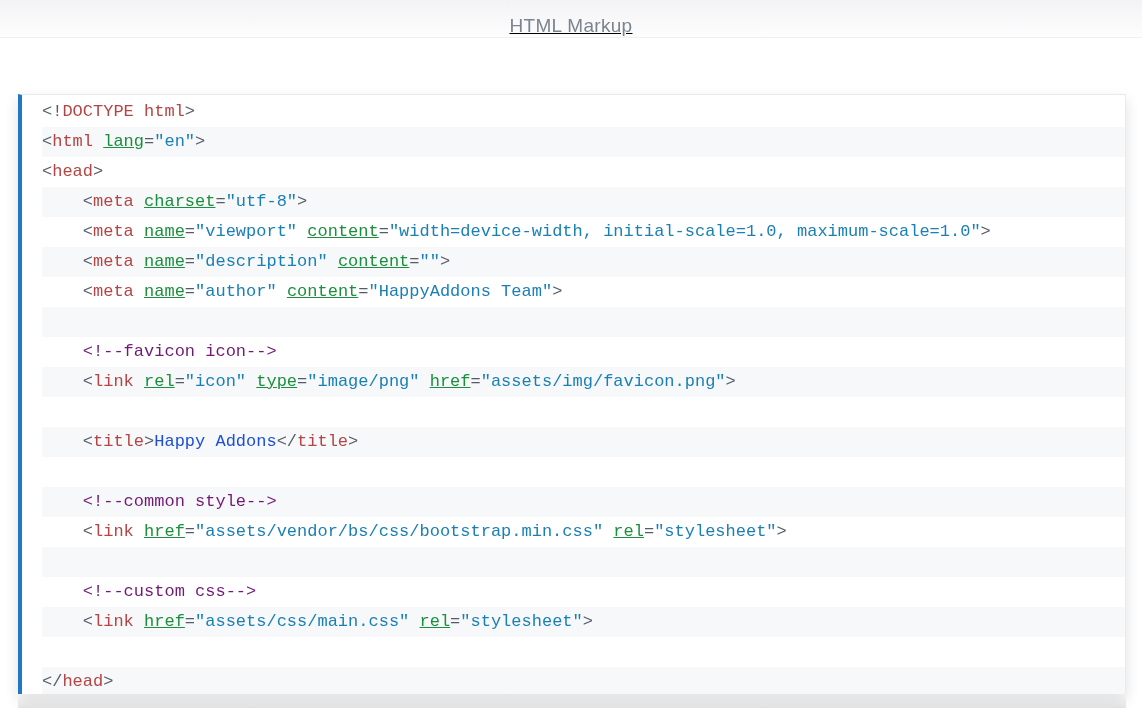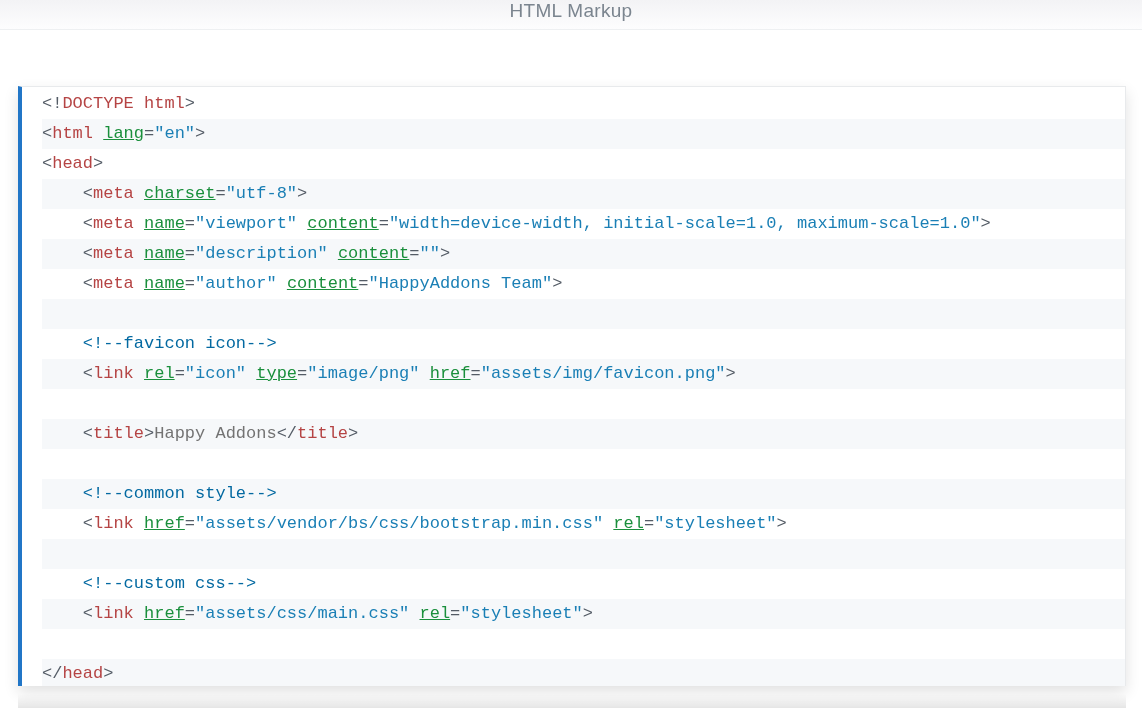--- a/index.html
+++ b/index.html
@@ -4,26 +4,27 @@
 <style>
   * { box-sizing: border-box; margin: 0; padding: 0; }
   html, body {
     width: 1142px;
     height: 708px;
     font-family: "Segoe UI", Arial, sans-serif;
     background: #ffffff;
     overflow: hidden;
   }
   .top-bar {
-    height: 30px;
+    height: 38px;
     background: linear-gradient(#f3f3f5, #fdfdfe);
     border-bottom: 1px solid #eef0f2;
     display: flex;
-    align-items: flex-start;
+    align-items: flex-end;
     justify-content: center;
+    text-decoration: underline;
   }
   .top-title {
     color: #7b858f;
     font-size: 19px;
     font-weight: 400;
     letter-spacing: 0.3px;
   }
   .spacer { height: 56px; }
   .code-card {
     position: relative;
@@ -52,22 +53,22 @@
     color: #2d2d2d;
     padding: 2px 0 2px 20px;
     white-space: pre;
   }
   pre.code .line { display: block; min-height: 30px; }
   pre.code .line.odd { background: #f6f8fa; }
   .p  { color: #545c66; } 
   .t  { color: #b54444; } 
   .a  { color: #1a8f3c; text-decoration: underline; } 
   .v  { color: #1a7fb5; } 
-  .c  { color: #0369a1; } 
-  .tx { color: #737373; }    
+  .c  { color: #701a75; } 
+  .tx { color: #1d4ed8; }    
   .bottom-fade {
     position: absolute;
     left: 18px; right: 16px; bottom: 0;
     height: 14px;
     background: linear-gradient(rgba(0,0,0,0), rgba(0,0,0,0.10));
     pointer-events: none;
   }
 </style>
 </head>
 <body>

